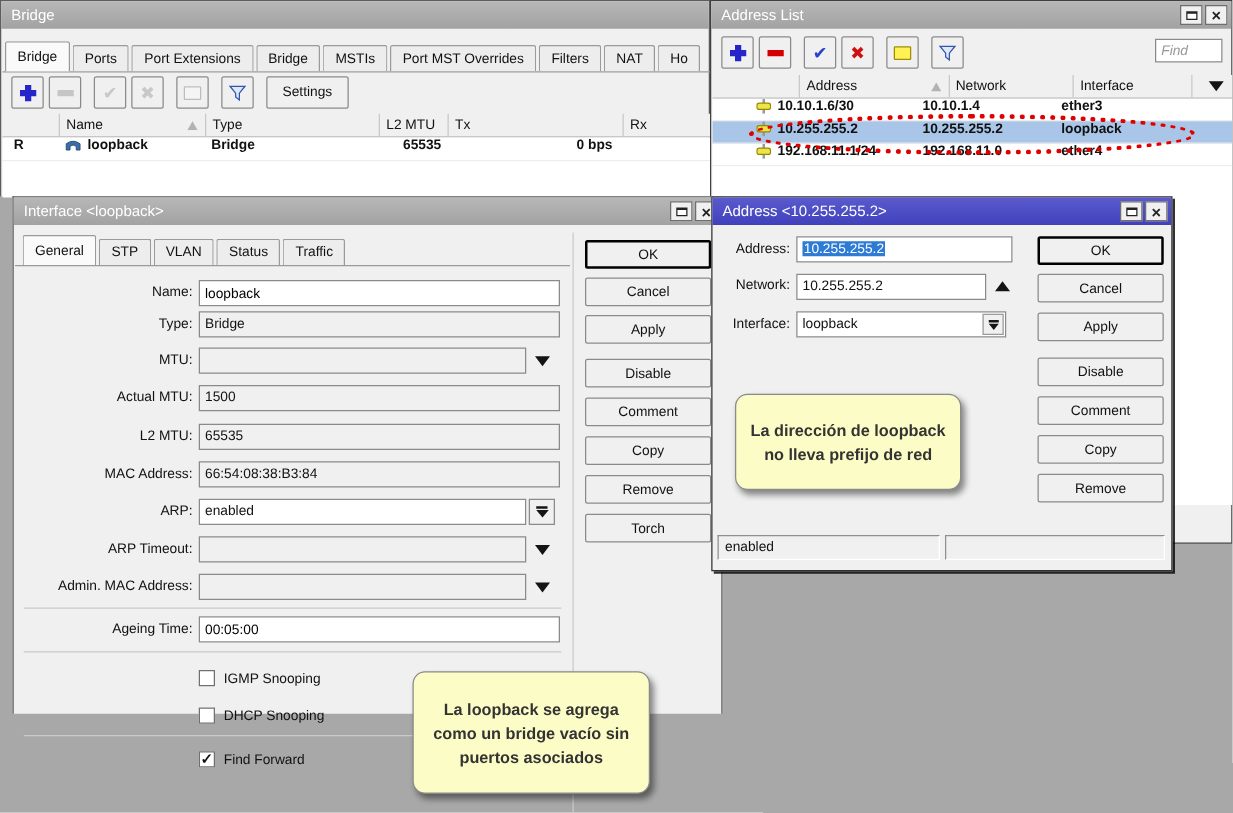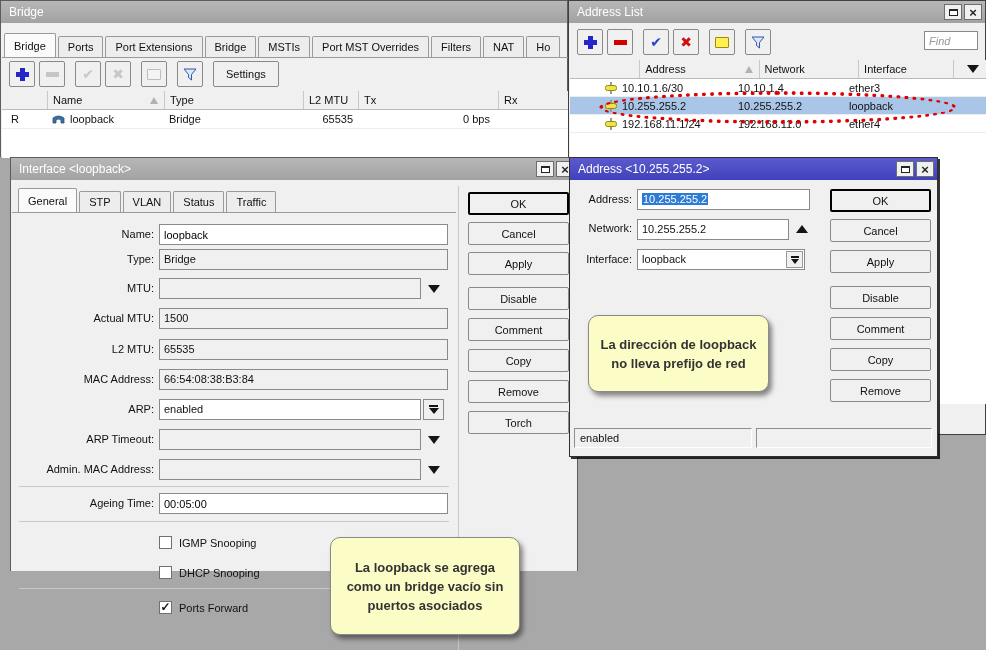--- a/index.html
+++ b/index.html
@@ -34,21 +34,21 @@
 
   .hdr { position:absolute; display:flex; background:#F0F0F0; border-bottom:1px solid #B9B9B9;
          height:19px; font-size:11px; }
   .hcell { display:flex; align-items:center; padding-left:5px; border-left:1px solid #C8C8C8; height:100%; }
   .hcell.first { border-left:none; }
   .sort-tri { width:0; height:0; border-left:4px solid transparent; border-right:4px solid transparent;
               border-bottom:7px solid #B2B2B2; margin-left:auto; margin-right:6px; }
   .listbody { position:absolute; background:#fff; }
   .lrow { display:flex; align-items:center; height:18px; border-bottom:1px solid #EDEDED; }
   .lrow.selected { background:#A9C6E8; }
-  .lcell { display:flex; align-items:center; padding-left:5px; height:100%; overflow:hidden; }
+  .lcell { display:flex; align-items:flex-start; padding-left:5px; height:100%; overflow:hidden;font-weight:bold; }
 
   .btn { position:absolute; width:101px; height:23px; background:#F0F0F0; border:1px solid #8A8A8A;
          border-radius:2px; display:flex; align-items:center; justify-content:center; font-size:11px; }
   .btn.default { border:2px solid #000; }
 
   .flabel { position:absolute; left:0; width:143px; text-align:right; height:21px; line-height:21px; }
   .field  { position:absolute; left:148px; height:21px; border:1px solid #8A8A8A; background:#fff;
             padding:0 4px; line-height:19px; font-size:11px; overflow:hidden; }
   .field.ro { background:#F0F0F0; }
   .dd-plain { position:absolute; width:0; height:0; border-left:6px solid transparent;
@@ -384,21 +384,21 @@
     <div class="sepline" style="top:363px;"></div>
 
     <div class="checkbox" style="left:148px;top:378px;"></div>
     <div class="cb-label" style="left:168px;top:378px;">IGMP Snooping</div>
     <div class="checkbox" style="left:148px;top:408px;"></div>
     <div class="cb-label" style="left:168px;top:408px;">DHCP Snooping</div>
     <div class="sepline" style="top:430px;"></div>
     <div class="checkbox" style="left:148px;top:443px;">
         <span style="margin-top:-2px;">✓</span>
       </div>
-    <div class="cb-label" style="left:168px;top:443px;">Ports Forward</div>
+    <div class="cb-label" style="left:168px;top:443px;">Find Forward</div>
 
     <div class="btn default" style="left:457px;top:34px;">OK</div>
     <div class="btn" style="left:457px;top:64px;">Cancel</div>
     <div class="btn" style="left:457px;top:94px;">Apply</div>
     <div class="btn" style="left:457px;top:129px;">Disable</div>
     <div class="btn" style="left:457px;top:160px;">Comment</div>
     <div class="btn" style="left:457px;top:191px;">Copy</div>
     <div class="btn" style="left:457px;top:222px;">Remove</div>
     <div class="btn" style="left:457px;top:253px;">Torch</div>
   </div>

